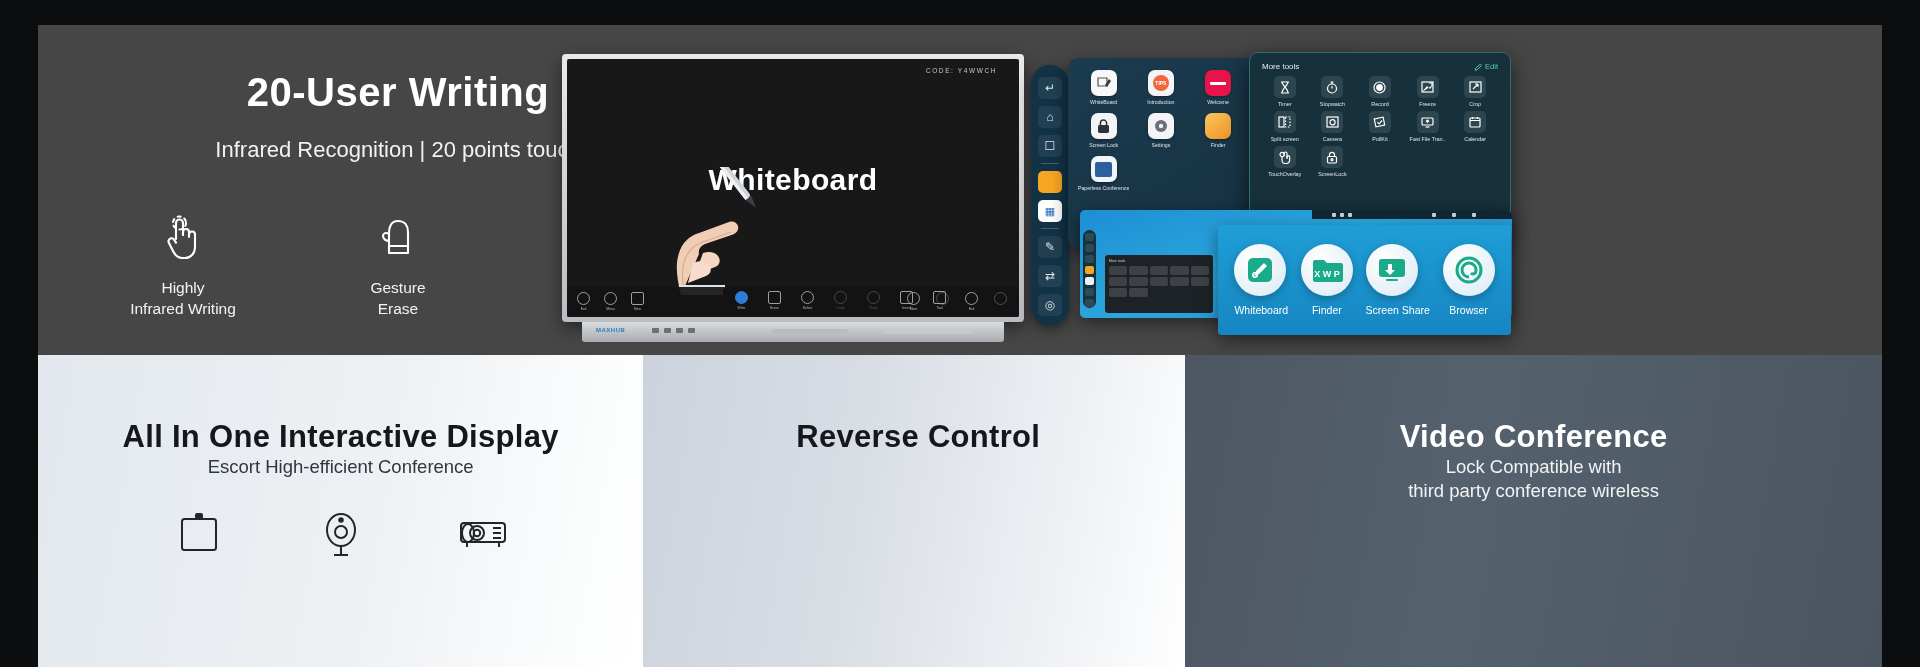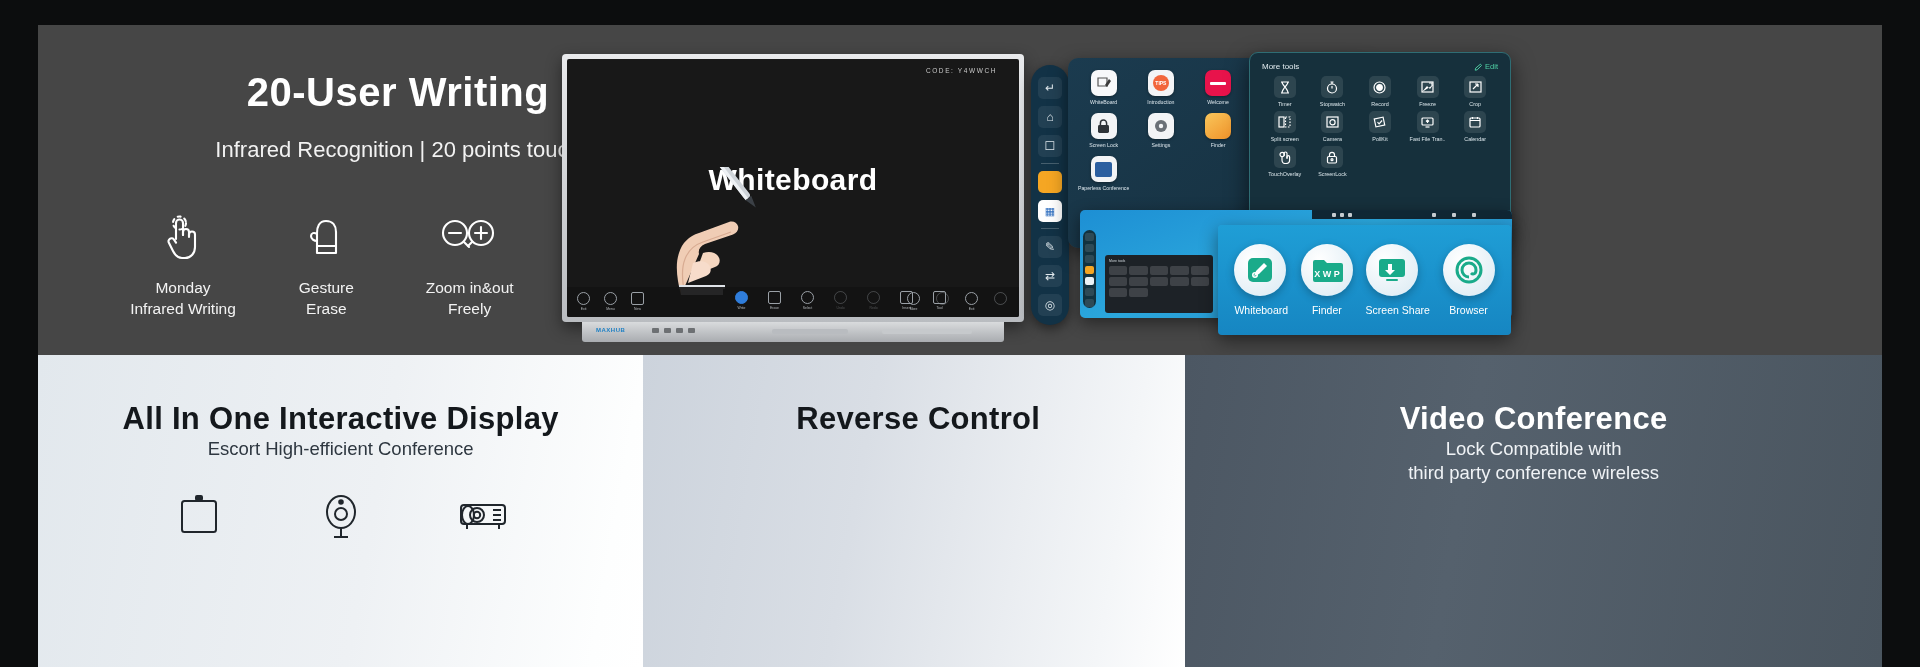--- a/index.html
+++ b/index.html
@@ -91,21 +91,21 @@
   .co-item{text-align:center;}
   .co-circle{width:52px;height:52px;border-radius:50%;background:radial-gradient(circle at 35% 30%,#ffffff,#d9e9f2);display:flex;align-items:center;justify-content:center;box-shadow:0 3px 8px rgba(0,0,0,.25);}
   .co-label{margin-top:8px;font-size:10.5px;color:#ffffff;}
 
   
   .bottom{position:absolute;left:0;top:330px;width:1844px;height:312px;display:flex;}
   .bp{position:relative;height:100%;overflow:hidden;}
   .bp1{width:635px;background:linear-gradient(100deg,#e2e8ed 0%,#eef1f4 55%,#fdfefe 92%,#ffffff 100%);}
   .bp2{width:560px;background:linear-gradient(100deg,#ccd3dc 0%,#d9dee5 40%,#f4f6f8 85%,#ffffff 100%);padding-left:8px;}
   .bp3{width:731px;background:linear-gradient(100deg,#4c5763 0%,#55616d 40%,#4a555f 100%);}
-  .bp-title{text-align:center;font-size:31px;font-weight:bold;margin-top:46px;letter-spacing:.3px;}
+  .bp-title{text-align:center;font-size:31px;font-weight:bold;margin-top:64px;letter-spacing:.3px;}
   .bp-title.dark{color:#14181c;}
   .bp-title.light{color:#ffffff;}
   .bp-sub{text-align:center;font-size:18.5px;line-height:1.32;}
   .bp-sub.dark{color:#2e3740;}
   .bp-sub.light{color:#f0f3f6;}
   .bp-icons{display:flex;justify-content:center;gap:86px;margin-top:30px;}
   .bp-icons .bi{width:56px;height:48px;display:flex;align-items:center;justify-content:center;}
 </style>
 </head>
 <body>
@@ -124,55 +124,39 @@
       <div class="feature">
         <div class="ficon">
           <svg width="42" height="48" viewBox="0 0 42 48" fill="none" stroke="#fff" stroke-width="2.1" stroke-linecap="round" stroke-linejoin="round">
             <path d="M14 26V10a3.5 3.5 0 0 1 7 0v12"></path>
             <path d="M21 22v-3a3 3 0 0 1 6 0v4"></path>
             <path d="M27 24v-2.5a3 3 0 0 1 6 0V34c0 6-4 11-10 11h-3c-5 0-7-3-9-7l-4-8a3 3 0 0 1 5-3.4l2 3"></path>
             <circle cx="17.5" cy="10" r="6.5" stroke-dasharray="3 4"></circle>
           </svg>
         </div>
         <div class="flabel">
-          <span>Monday</span><br>
+          <span>Highly</span><br>
           <span>Infrared Writing</span>
         </div>
       </div>
 
       <div class="feature">
         <div class="ficon">
           <svg width="42" height="48" viewBox="0 0 42 48" fill="none" stroke="#fff" stroke-width="2.1" stroke-linecap="round" stroke-linejoin="round">
             <path d="M12 20c0-6 2-12 9-12s10 5 10 11v14H12V20z"></path>
             <path d="M12 21c-3-2-6-1-6 2s3 5 6 5"></path>
             <path d="M12 33h19v7H12z"></path>
           </svg>
         </div>
         <div class="flabel">
           <span>Gesture</span><br>
           <span>Erase</span>
         </div>
       </div>
 
-      <div class="feature">
-        <div class="ficon">
-          <svg width="62" height="44" viewBox="0 0 62 44" fill="none" stroke="#fff" stroke-width="2.1" stroke-linecap="round">
-            <circle cx="16" cy="18" r="12"></circle>
-                <path d="M10 18h12"></path>
-                <path d="M25 27l5 5"></path>
-            <circle cx="42" cy="18" r="12"></circle>
-                <path d="M36 18h12M42 12v12"></path>
-                <path d="M33 27l-4 4"></path>
-          </svg>
-        </div>
-        <div class="flabel">
-          <span>Zoom in&amp;out</span><br>
-          <span>Freely</span>
-        </div>
-      </div>
 
       <div class="feature">
         <div class="ficon">
           <svg width="44" height="46" viewBox="0 0 44 46" fill="none" stroke="#fff" stroke-width="2.1" stroke-linecap="round" stroke-linejoin="round">
             <path d="M33 22v14H9V12h14"></path>
             <path d="M19 28l3-8 15-15 5 5-15 15-8 3z"></path>
             <path d="M33 6l5 5"></path>
           </svg>
         </div>
         <div class="flabel">

